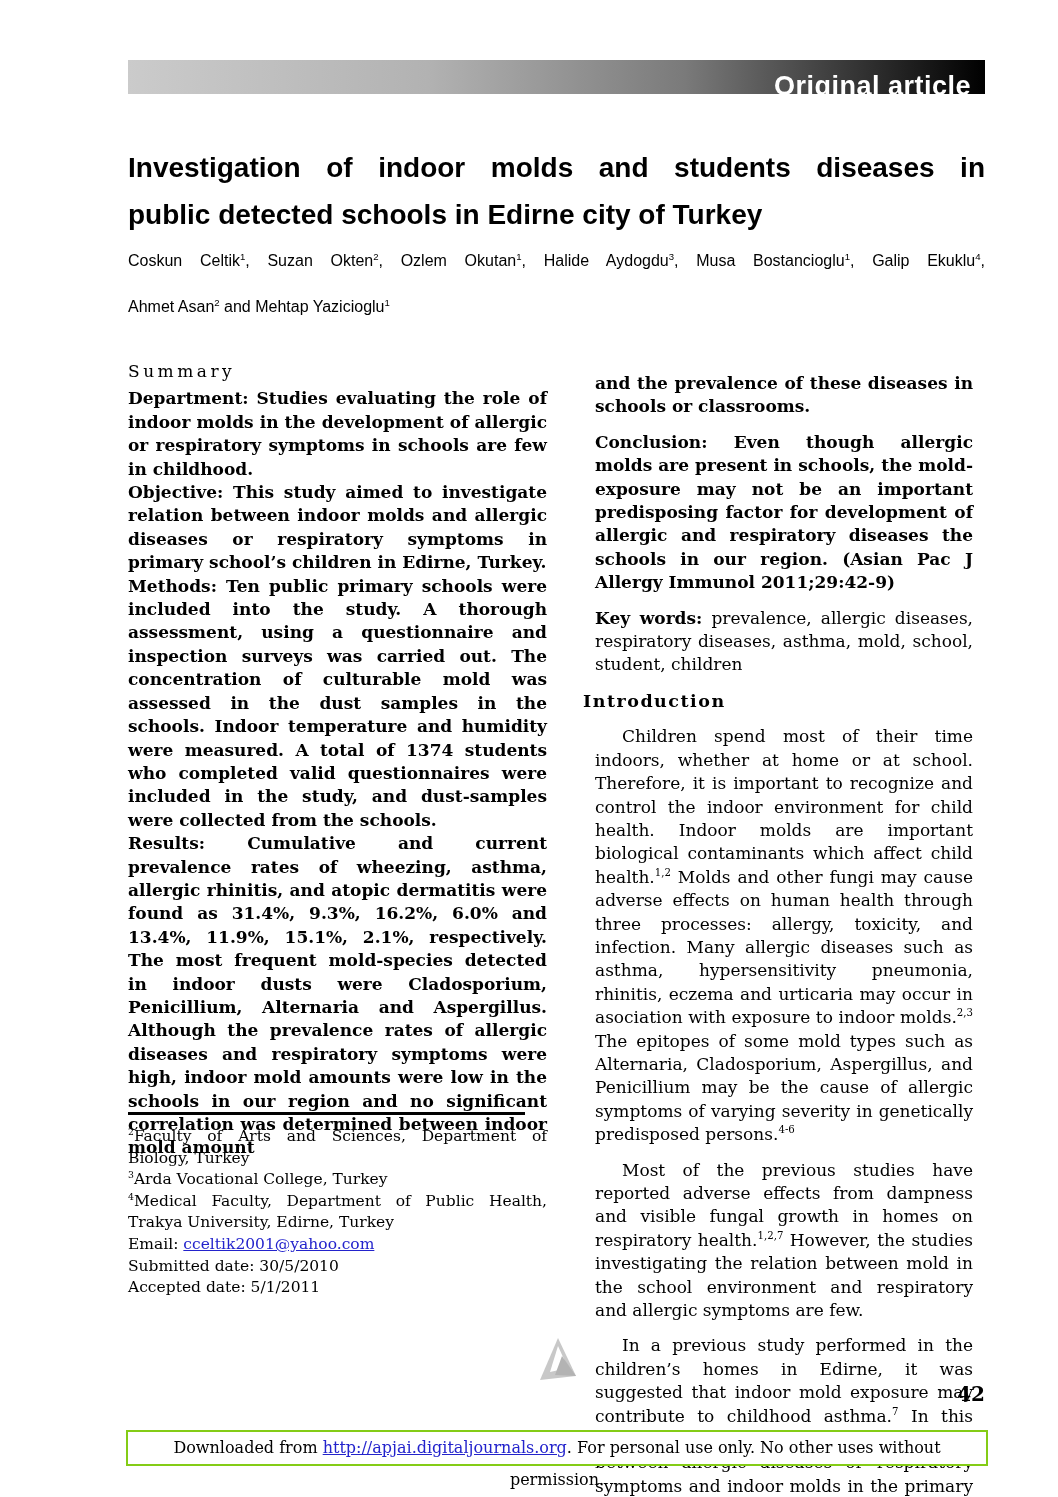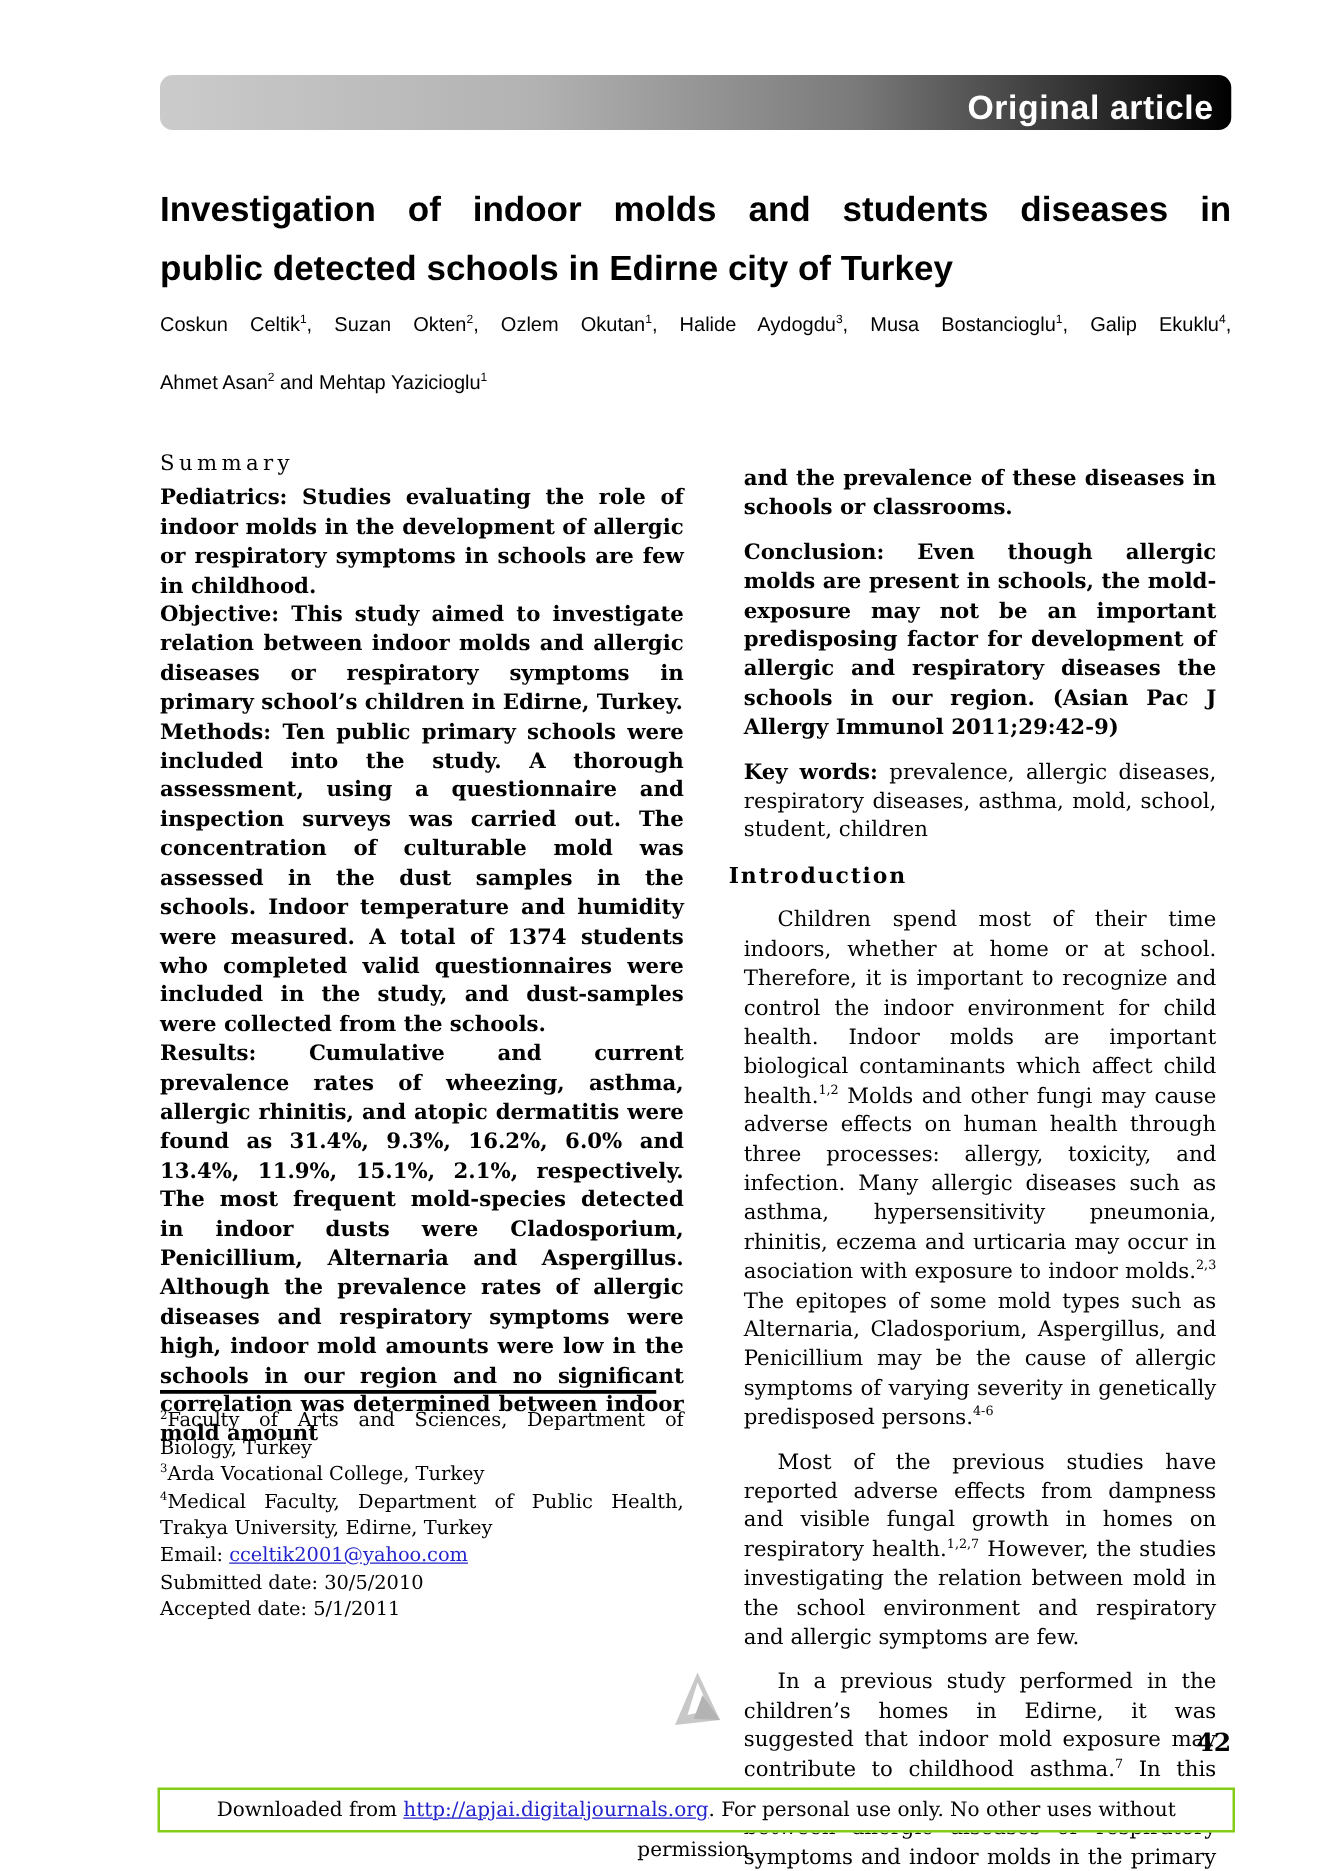--- a/index.html
+++ b/index.html
@@ -2,23 +2,22 @@
 <html><head>
 <meta charset="utf-8">
 <style>
   html,body { margin:0; padding:0; background:#ffffff; }
   .page {
     position:relative; width:1058px; height:1497px; background:#ffffff;
     font-family:"DejaVu Serif", serif; color:#000; overflow:hidden;
   }
   
   .banner {
-    position:absolute; left:128px; top:60px; width:857px; height:44px;
+    position:absolute; left:128px; top:60px; width:857px; height:34px;
     background:linear-gradient(90deg,#cbcbcb 0%,#b2b2b2 35%,#7a7a7a 65%,#2a2a2a 88%,#000 100%);
-    border-radius:10px;
   }
   .banner-label {
     position:absolute; right:14px; top:0; height:52px; line-height:52px;
     font-family:"Liberation Sans", sans-serif; font-weight:bold; font-size:27px;
     color:#ffffff; letter-spacing:0.5px;
   }
   
   .title {
     position:absolute; left:128px; top:144px; width:857px;
     font-family:"Liberation Sans", sans-serif; font-weight:bold; font-size:28px;
@@ -83,21 +82,21 @@
     <div>public detected schools in Edirne city of Turkey</div>
   </div>
 
   <div class="authors">
     <div class="jline">Coskun Celtik<sup>1</sup>, Suzan Okten<sup>2</sup>, Ozlem Okutan<sup>1</sup>, Halide Aydogdu<sup>3</sup>, Musa Bostancioglu<sup>1</sup>, Galip Ekuklu<sup>4</sup>,</div>
     <div>Ahmet Asan<sup>2</sup> and Mehtap Yazicioglu<sup>1</sup></div>
   </div>
 
   <div class="col-left">
     <div class="summary-heading">Summary</div>
-    <p><span class="b">Pediatrics:</span> Studies evaluating the role of indoor molds in the development of allergic or respiratory symptoms in schools are few in childhood.</p>
+    <p><span class="b">Department:</span> Studies evaluating the role of indoor molds in the development of allergic or respiratory symptoms in schools are few in childhood.</p>
     <p><span class="b">Objective:</span> This study aimed to investigate relation between indoor molds and allergic diseases or respiratory symptoms in primary school’s children in Edirne, Turkey.</p>
     <p><span class="b">Methods:</span> Ten public primary schools were included into the study. A thorough assessment, using a questionnaire and inspection surveys was carried out. The concentration of culturable mold was assessed in the dust samples in the schools. Indoor temperature and humidity were measured. A total of 1374 students who completed valid questionnaires were included in the study, and dust-samples were collected from the schools.</p>
     <p><span class="b">Results:</span> Cumulative and current prevalence rates of wheezing, asthma, allergic rhinitis, and atopic dermatitis were found as 31.4%, 9.3%, 16.2%, 6.0% and 13.4%, 11.9%, 15.1%, 2.1%, respectively. The most frequent mold-species detected in indoor dusts were Cladosporium, Penicillium, Alternaria and Aspergillus. Although the prevalence rates of allergic diseases and respiratory symptoms were high, indoor mold amounts were low in the schools in our region and no significant correlation was determined between indoor mold amount</p>
   </div>
 
   <div class="col-right">
     <p class="bold-para">and the prevalence of these diseases in schools or classrooms.</p>
     <p class="bold-para"><span class="b">Conclusion:</span> Even though allergic molds are present in schools, the mold-exposure may not be an important predisposing factor for development of allergic and respiratory diseases the schools in our region. <span class="b">(Asian Pac J Allergy Immunol 2011;29:42-9)</span></p>
     <p class="keywords"><span class="b">Key words:</span> prevalence, allergic diseases, respiratory diseases, asthma, mold, school, student, children</p>
     <div class="intro-heading">Introduction</div>

